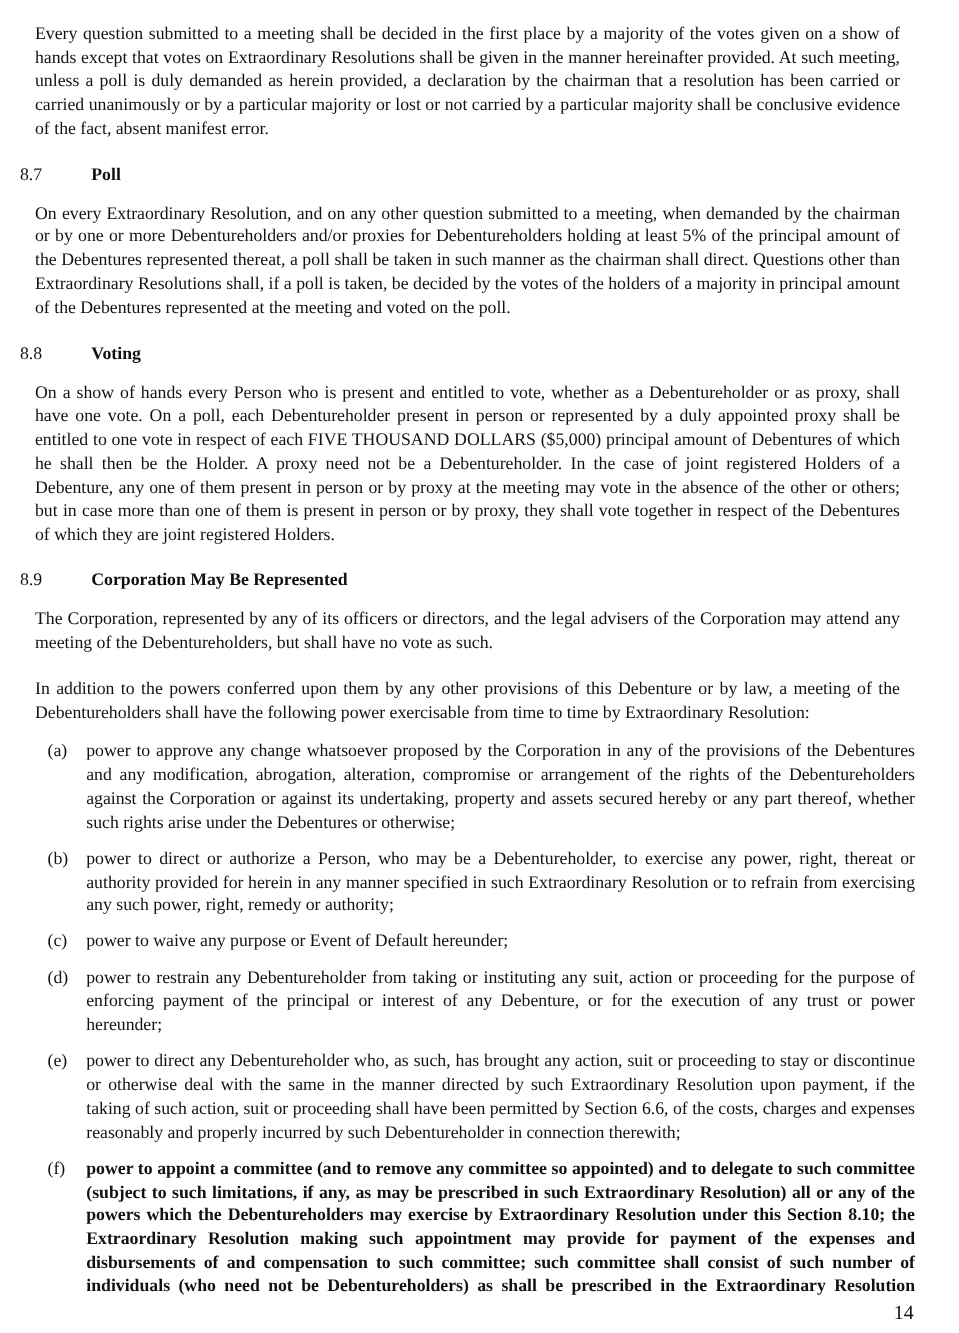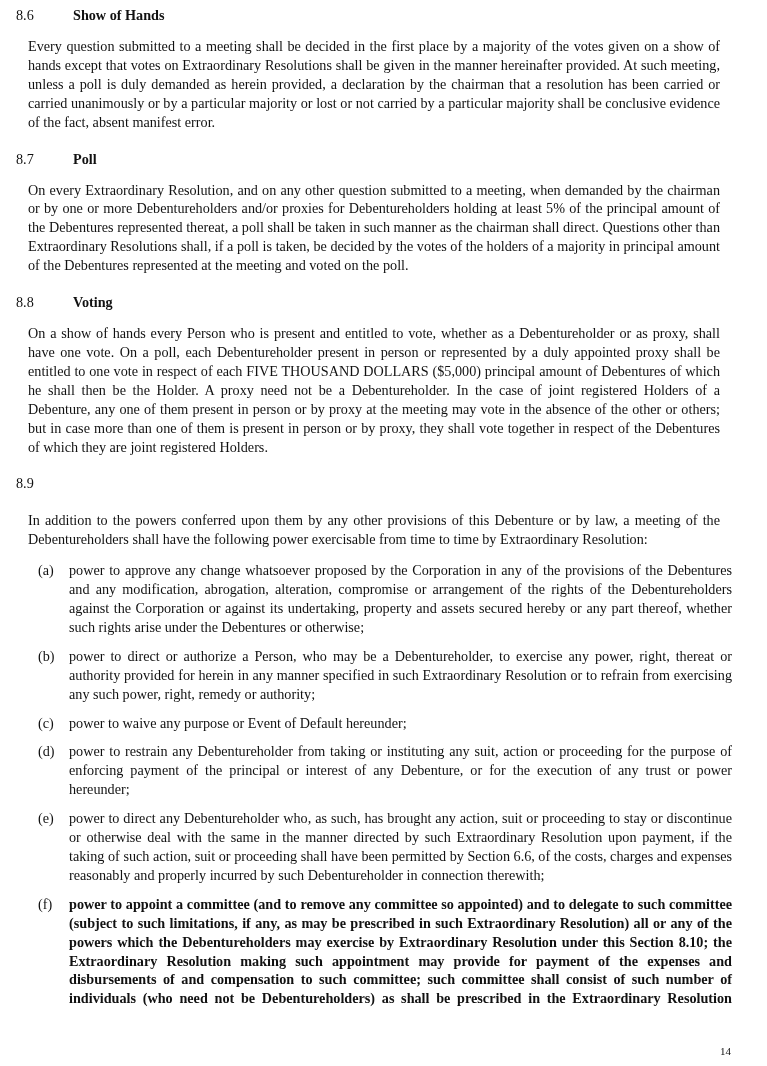--- a/index.html
+++ b/index.html
@@ -12,32 +12,28 @@
   .section { margin-bottom: 18px; }
   .heading { display: flex; height: 19px; line-height: 19px; }
   .sec-num { width: 57px; flex: none; }
   .sec-title { font-weight: bold; }
   .para { text-align: justify; text-align-last: left; margin: 12px; }
   .items { margin-top: 12px; }
   .item { display: flex; margin-left: 22px; margin-bottom: 10px; }
   .item-label { width: 31px; flex: none; }
   .item-text { flex: 1; text-align: justify; text-align-last: left; }
   .item:last-child .item-text { text-align-last: justify; font-weight: bold; }
-  .page-number { position: absolute; right: 36px; top: 1042px; font-size: 11px; font-family: Liberation Serif, serif; }
+  .page-number { position: absolute; right: 36px; top: 1042px; font-size: 16px; font-family: Liberation Serif, serif; }
 </style>
 </head>
 <body>
 
 <div class="page">
 
   <div class="section">
-    <div class="heading">
-      <span class="sec-num">8.6</span>
-      <span class="sec-title">Show of Hands</span>
-    </div>
     <p class="para">Every question submitted to a meeting shall be decided in the first place by a majority of the votes given on a show of hands except that votes on Extraordinary Resolutions shall be given in the manner hereinafter provided.  At such meeting, unless a poll is duly demanded as herein provided, a declaration by the chairman that a resolution has been carried or carried unanimously or by a particular majority or lost or not carried by a particular majority shall be conclusive evidence of the fact, absent manifest error.</p>
   </div>
 
   <div class="section">
     <div class="heading">
       <span class="sec-num">8.7</span>
       <span class="sec-title">Poll</span>
     </div>
     <p class="para">On every Extraordinary Resolution, and on any other question submitted to a meeting, when demanded by the chairman or by one or more Debentureholders and/or proxies for Debentureholders holding at least 5% of the principal amount of the Debentures represented thereat, a poll shall be taken in such manner as the chairman shall direct. Questions other than Extraordinary Resolutions shall, if a poll is taken, be decided by the votes of the holders of a majority in principal amount of the Debentures represented at the meeting and voted on the poll.</p>
   </div>
@@ -46,21 +42,23 @@
     <div class="heading">
       <span class="sec-num">8.8</span>
       <span class="sec-title">Voting</span>
     </div>
     <p class="para">On a show of hands every Person who is present and entitled to vote, whether as a Debentureholder or as proxy, shall have one vote.  On a poll, each Debentureholder present in person or represented by a duly appointed proxy shall be entitled to one vote in respect of each FIVE THOUSAND DOLLARS ($5,000) principal amount of Debentures of which he shall then be the Holder. A proxy need not be a Debentureholder. In the case of joint registered Holders of a Debenture, any one of them present in person or by proxy at the meeting may vote in the absence of the other or others; but in case more than one of them is present in person or by proxy, they shall vote together in respect of the Debentures of which they are joint registered Holders.</p>
   </div>
 
   <div class="section">
     <div class="heading">
       <span class="sec-num">8.9</span>
+      <span class="sec-title">Corporation May Be Represented</span>
     </div>
+    <p class="para">The Corporation, represented by any of its officers or directors, and the legal advisers of the Corporation may attend any meeting of the Debentureholders, but shall have no vote as such.</p>
   </div>
 
   <div class="section">
     <p class="para">In addition to the powers conferred upon them by any other provisions of this Debenture or by law, a meeting of the Debentureholders shall have the following power exercisable from time to time by Extraordinary Resolution:</p>
 
     <div class="items">
       <div class="item">
         <span class="item-label">(a)</span>
         <span class="item-text">power to approve any change whatsoever proposed by the Corporation in any of the provisions of the Debentures and any modification, abrogation, alteration, compromise or arrangement of the rights of the Debentureholders against the Corporation or against its undertaking, property and assets secured hereby or any part thereof, whether such rights arise under the Debentures or otherwise;</span>
       </div>

